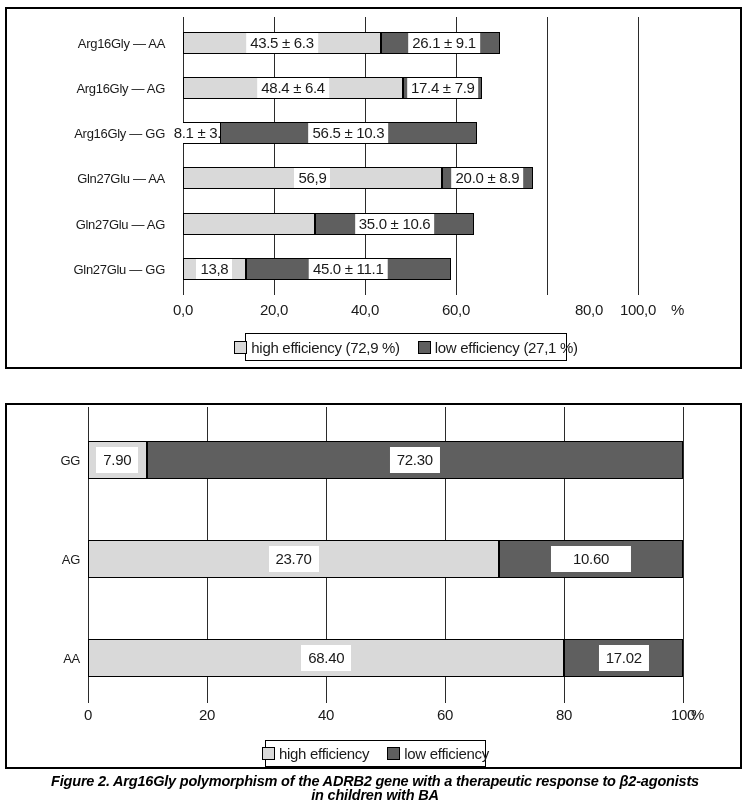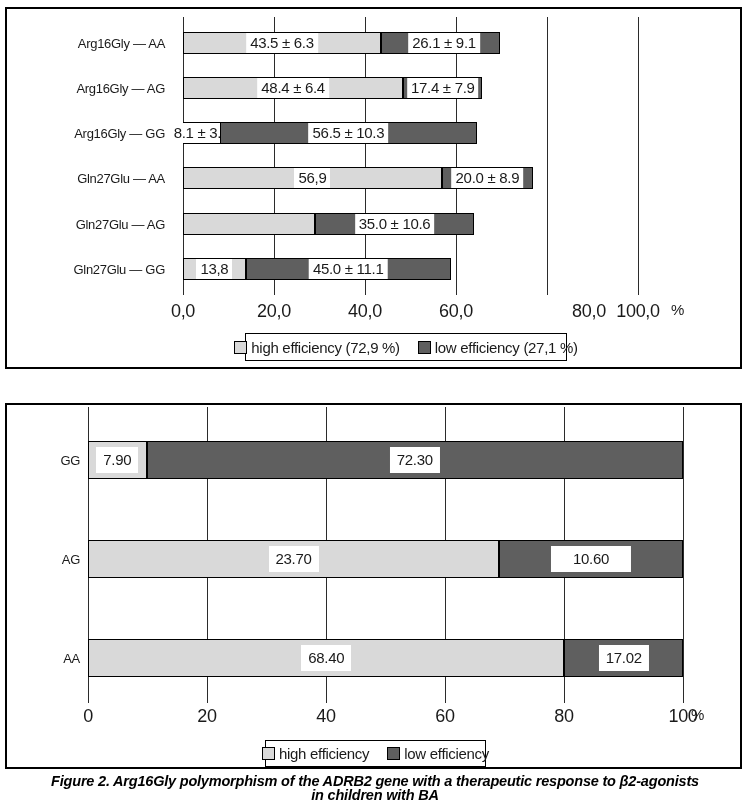--- a/index.html
+++ b/index.html
@@ -16,21 +16,21 @@
   .seg{position:absolute;box-sizing:border-box;border:1px solid #000;}
   .vlabel{
     position:absolute;transform:translate(-50%,-50%);background:#fff;
     white-space:nowrap;padding:1px 4px;font-size:15px;letter-spacing:-0.3px;line-height:18px;
   }
   .cat{
     position:absolute;transform:translateY(-50%);text-align:right;
     font-size:13px;letter-spacing:-0.3px;white-space:nowrap;
   }
   .tick{
-    position:absolute;transform:translateX(-50%);font-size:18px;letter-spacing:-0.3px;
+    position:absolute;transform:translateX(-50%);font-size:15px;letter-spacing:-0.3px;
   }
   .unit{position:absolute;font-size:15px;}
   .legend{
     position:absolute;border:1.5px solid #000;background:#fff;box-sizing:border-box;
     display:flex;align-items:center;justify-content:center;gap:18px;
   }
   .lg-item{display:flex;align-items:center;gap:4px;font-size:15px;letter-spacing:-0.3px;white-space:nowrap;}
   .swatch{width:13px;height:13px;border:1px solid #000;box-sizing:border-box;flex:0 0 auto;}
   .caption{
     position:absolute;left:0;width:750px;margin:0;text-align:center;

